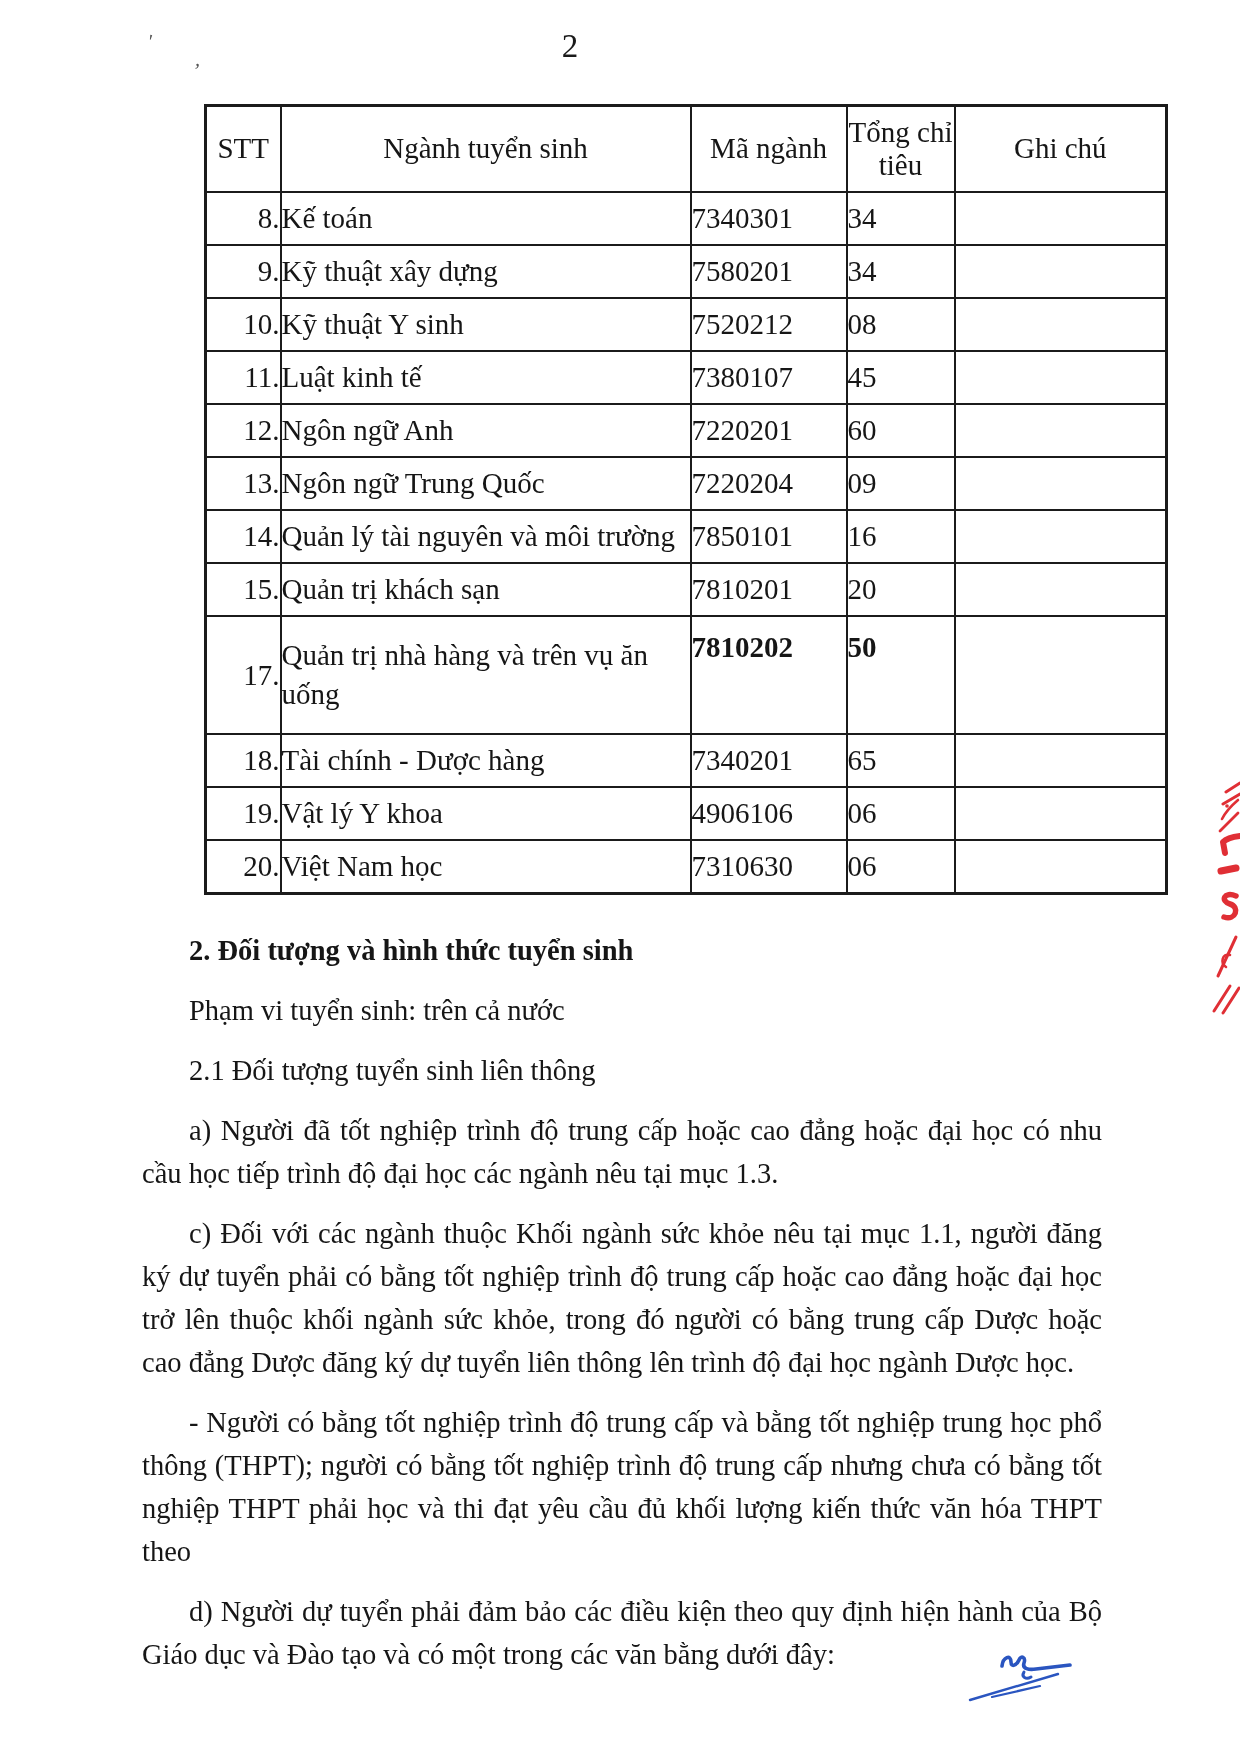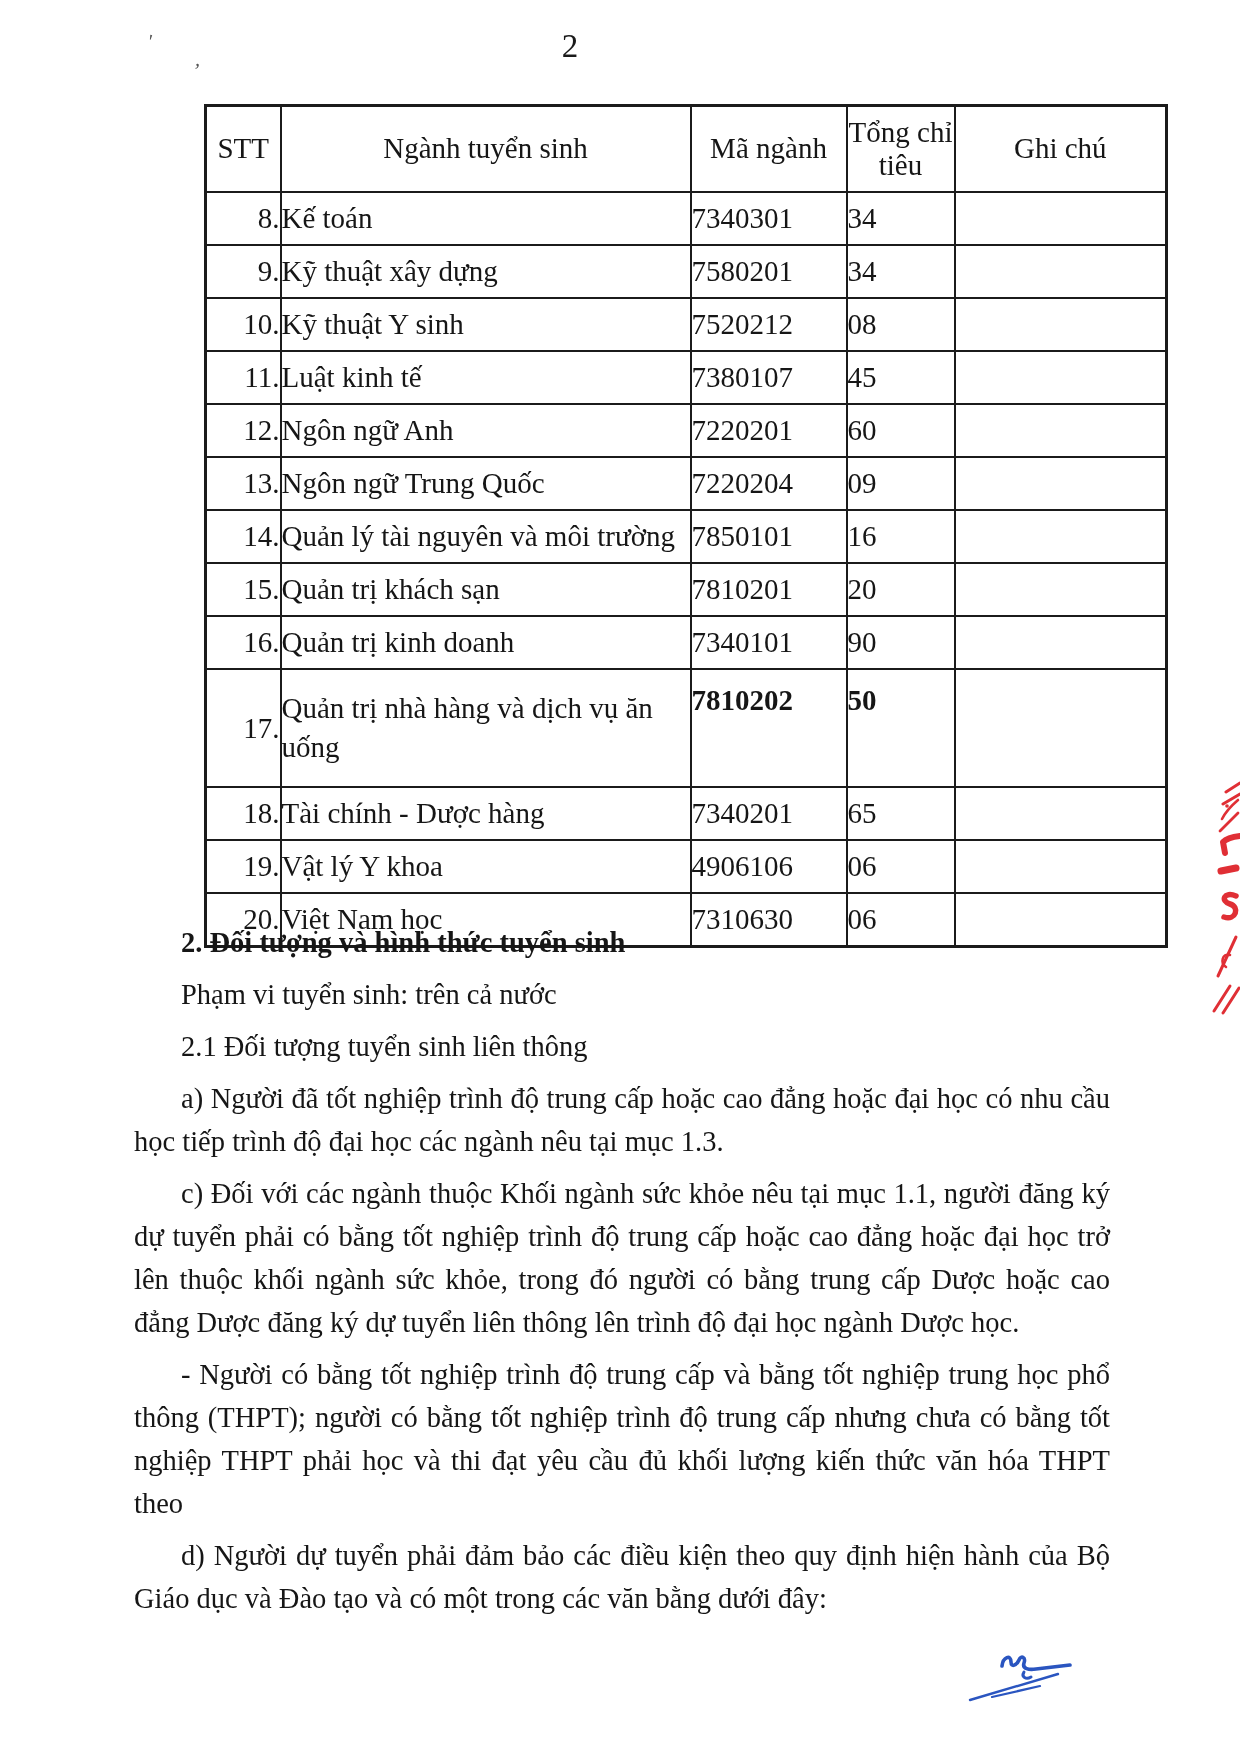--- a/index.html
+++ b/index.html
@@ -40,21 +40,21 @@
   td.c-stt{text-align:right;padding-right:10px;}
   td.c-name{text-align:left;padding-left:9px;line-height:1.35;margin-top:23px;}
   td.c-code,td.c-quota{}
   tr.tall td{height:102px;}
   tr.tall td.c-code, tr.tall td.c-quota{vertical-align:top;padding-top:14px;font-weight:bold;}
 
   .text-block{
     position:absolute;left:134px;top:912px;width:976px;
     font-size:28.5px;line-height:43px;text-align:justify;
   }
-  .text-block p{margin:0;padding:9px 0 0 0;text-indent:47px;}
+  .text-block p{margin:8px;padding:9px 0 0 0;text-indent:47px;}
   .text-block p.bold{font-weight:bold;text-align:left;}
 
   svg.overlay{position:absolute;pointer-events:none;}
   #redMarks{left:1196px;top:740px;}
   #blueSig{left:940px;top:1628px;}
 </style>
 </head>
 <body>
 
 <div class="page">
@@ -130,30 +130,23 @@
         <td class="c-quota">16</td>
         <td class="c-note"></td>
       </tr>
       <tr>
         <td class="c-stt">15.</td>
         <td class="c-name">Quản trị khách sạn</td>
         <td class="c-code">7810201</td>
         <td class="c-quota">20</td>
         <td class="c-note"></td>
       </tr>
-      <tr>
-        <td class="c-stt">16.</td>
-        <td class="c-name">Quản trị kinh doanh</td>
-        <td class="c-code">7340101</td>
-        <td class="c-quota">90</td>
-        <td class="c-note"></td>
-      </tr>
       <tr class="tall">
         <td class="c-stt">17.</td>
-        <td class="c-name">Quản trị nhà hàng và dịch vụ ăn uống</td>
+        <td class="c-name">Quản trị nhà hàng và trên vụ ăn uống</td>
         <td class="c-code">7810202</td>
         <td class="c-quota">50</td>
         <td class="c-note"></td>
       </tr>
       <tr>
         <td class="c-stt">18.</td>
         <td class="c-name">Tài chính - Dược hàng</td>
         <td class="c-code">7340201</td>
         <td class="c-quota">65</td>
         <td class="c-note"></td>

